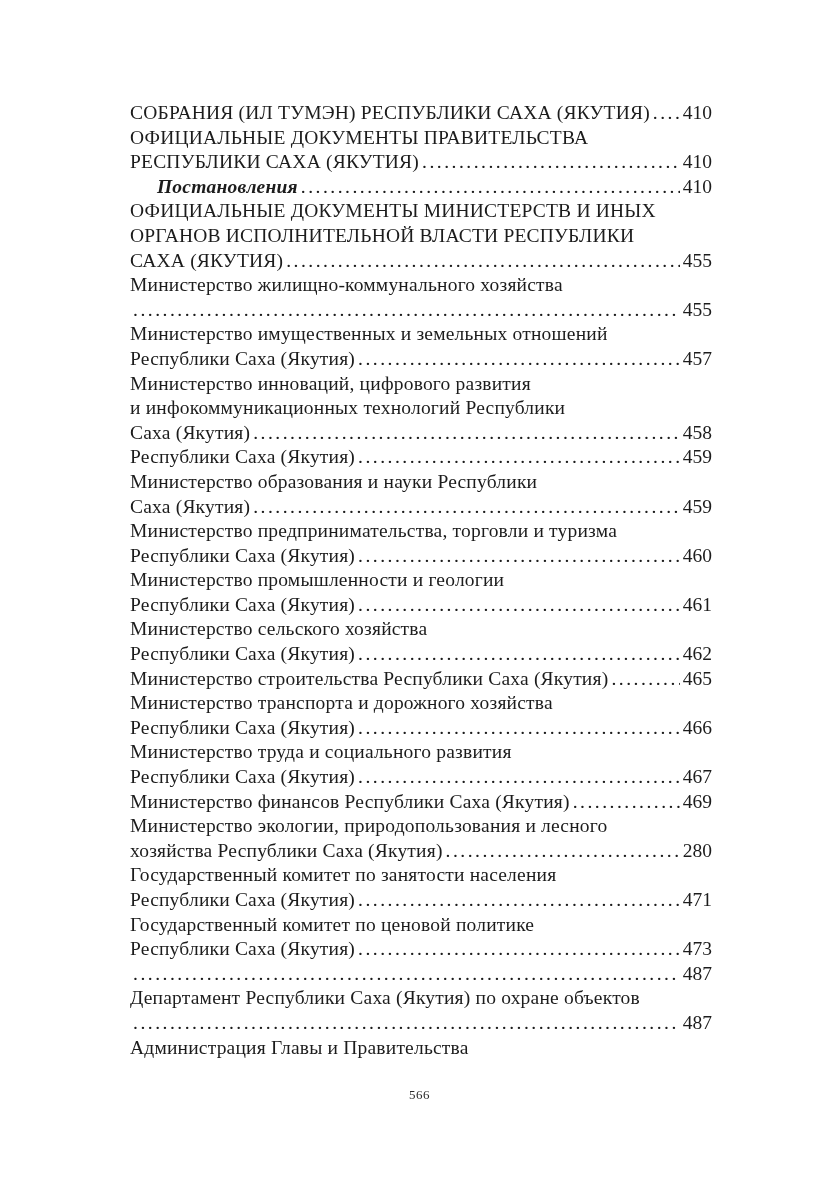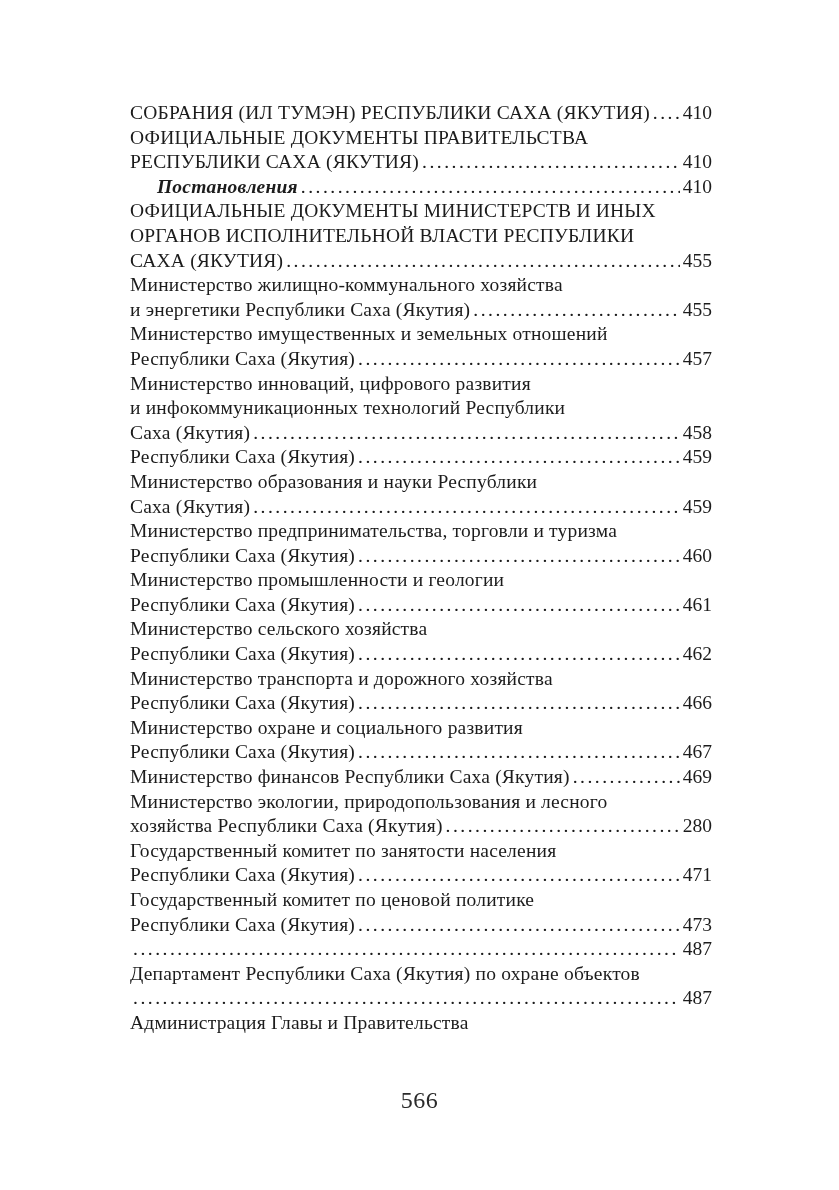--- a/index.html
+++ b/index.html
@@ -52,21 +52,21 @@
   .page-num {
     flex: 0 0 auto;
     text-align: center;
   }
   .folio {
     position: absolute;
     left: 0;
     right: 0;
     top: 1087px;
     text-align: center;
-    font-size: 24px;
+    font-size: 13px;
     color: #2a2a2a;
     letter-spacing: 0.5px;
   }
 </style>
 </head>
 <body>
 
 <div class="page">
 
   <div class="toc-block">
@@ -100,21 +100,20 @@
       <div class="toc-row">
     <span class="entry-text">САХА (ЯКУТИЯ)</span>
     <span class="leader"></span>
     <span class="page-num">455</span>
   </div>
       <div class="toc-row">
     <span class="entry-text">Министерство жилищно-коммунального хозяйства</span>
 
   </div>
       <div class="toc-row">
-    <span class="entry-text">и энергетики Республики Саха (Якутия)</span>
     <span class="leader"></span>
     <span class="page-num">455</span>
   </div>
       <div class="toc-row">
     <span class="entry-text">Министерство имущественных и земельных отношений</span>
 
   </div>
       <div class="toc-row">
     <span class="entry-text">Республики Саха (Якутия)</span>
     <span class="leader"></span>
@@ -168,30 +167,35 @@
       <div class="toc-row">
     <span class="entry-text">Министерство сельского хозяйства</span>
 
   </div>
       <div class="toc-row">
     <span class="entry-text">Республики Саха (Якутия)</span>
     <span class="leader"></span>
     <span class="page-num">462</span>
   </div>
       <div class="toc-row">
+    <span class="entry-text">Министерство строительства Республики Саха (Якутия)</span>
+    <span class="leader"></span>
+    <span class="page-num">465</span>
+  </div>
+      <div class="toc-row">
     <span class="entry-text">Министерство транспорта и дорожного хозяйства</span>
 
   </div>
       <div class="toc-row">
     <span class="entry-text">Республики Саха (Якутия)</span>
     <span class="leader"></span>
     <span class="page-num">466</span>
   </div>
       <div class="toc-row">
-    <span class="entry-text">Министерство охране и социального развития</span>
+    <span class="entry-text">Министерство труда и социального развития</span>
 
   </div>
       <div class="toc-row">
     <span class="entry-text">Республики Саха (Якутия)</span>
     <span class="leader"></span>
     <span class="page-num">467</span>
   </div>
       <div class="toc-row">
     <span class="entry-text">Министерство финансов Республики Саха (Якутия)</span>
     <span class="leader"></span>

